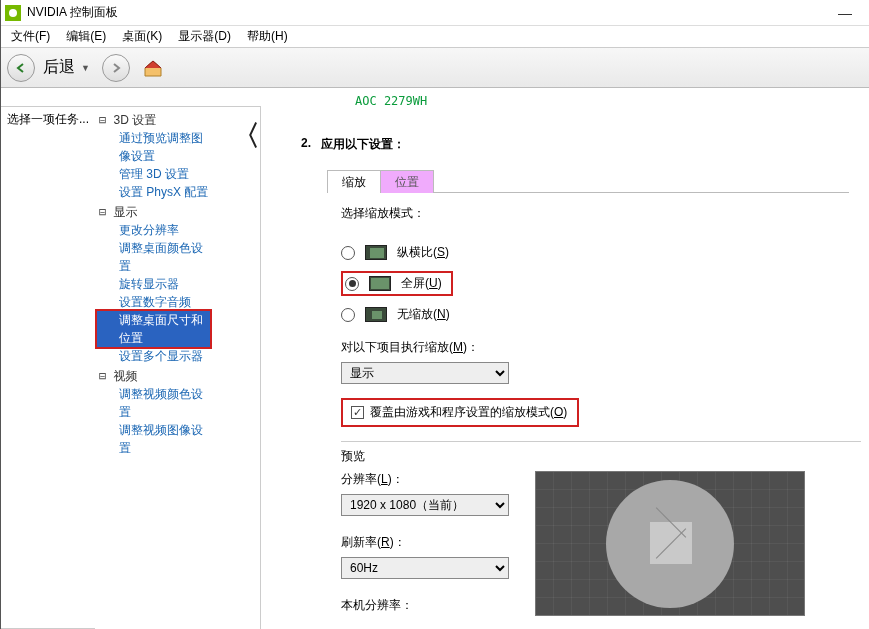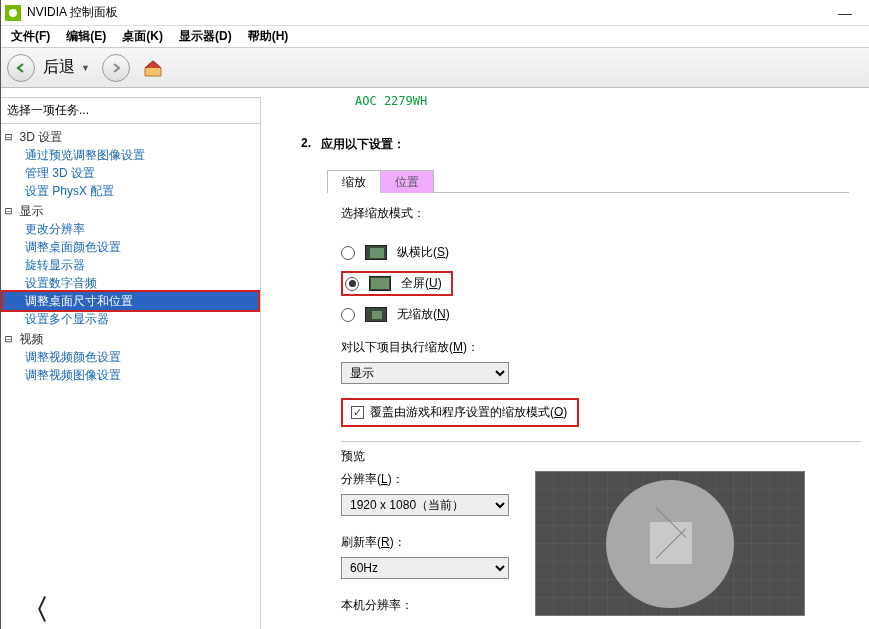--- a/index.html
+++ b/index.html
@@ -1,29 +1,29 @@
 <!DOCTYPE html>
 <html><head>
 <meta charset="utf-8">
 <style>
 * { box-sizing: border-box; margin: 0; padding: 0; font-family: "Microsoft YaHei", SimSun, sans-serif; font-size: 12px; }
 body { width: 869px; height: 629px; background: #fff; overflow: hidden; border-left: 1px solid #555; }
 .titlebar { height: 26px; background: #fff; display: flex; align-items: center; padding: 0 4px; border-bottom: 1px solid #ddd; }
 .titlebar .icon { width: 16px; height: 16px; margin-right: 6px; }
 .titlebar .title { flex: 1; font-size: 12px; }
 .titlebar .ctl { width: 40px; text-align: center; font-size: 14px; color: #333; }
-.menubar { height: 22px; display: flex; align-items: center; padding: 0 2px; border-bottom: 1px solid #ccc; font-weight: bold; }
+.menubar { height: 22px; display: flex; align-items: center; padding: 0 2px; border-bottom: 1px solid #ccc; }
 .menubar span { padding: 2px 8px; font-size: 12px; cursor: default; }
 .toolbar { height: 40px; background: linear-gradient(#f7f7f7,#e9e9e9); display: flex; align-items: center; padding: 0 6px; gap: 4px; border-bottom: 1px solid #bbb; }
 .navbtn { width: 28px; height: 28px; border: 1px solid #999; border-radius: 50%; background: linear-gradient(#fafafa,#ddd); display: flex; align-items: center; justify-content: center; font-size: 14px; color: #444; }
 .navlabel { font-size: 16px; margin: 0 2px 0 4px; }
 .dropdown-glyph { font-size: 9px; color: #555; margin-right: 8px; }
 .home-icon { width: 22px; height: 22px; margin-left: 8px; }
 .body-wrap { display: flex; height: calc(629px - 26px - 22px - 40px); }
-.sidebar { width: 260px; border-right: 1px solid #ccc; border-top: 1px solid #ccc; display: flex; flex-direction: column; margin-top:9px;}
+.sidebar { width: 260px; border-right: 1px solid #ccc; border-top: 1px solid #ccc; display: flex; margin-top:18px;}
 .task-header { padding: 4px 6px; font-size: 12px; border-bottom: 1px solid #ccc; }
 .tree { padding: 4px 2px; font-size: 12px; line-height: 18px; color: #333; overflow: auto; flex:1;}
 .tree .group { margin-bottom: 2px; }
 .tree .group-label { padding-left: 2px; }
 .tree .group-label::before { content: "⊟ "; color: #555; font-family: monospace;}
 .tree .item { color: #1a66b3; padding-left: 22px; cursor: pointer; }
 .tree .item.selected { background: #2a63c0; color: #fff; }
 .tree .item.highlighted { outline: 2px solid #d02020; }
 .back-arrow { font-size: 28px; color: #222; margin: 10px 0 0 20px; font-weight: bold; font-family: sans-serif;}
 .content { flex: 1; padding: 6px 20px 0 40px; overflow: hidden; position: relative; }

